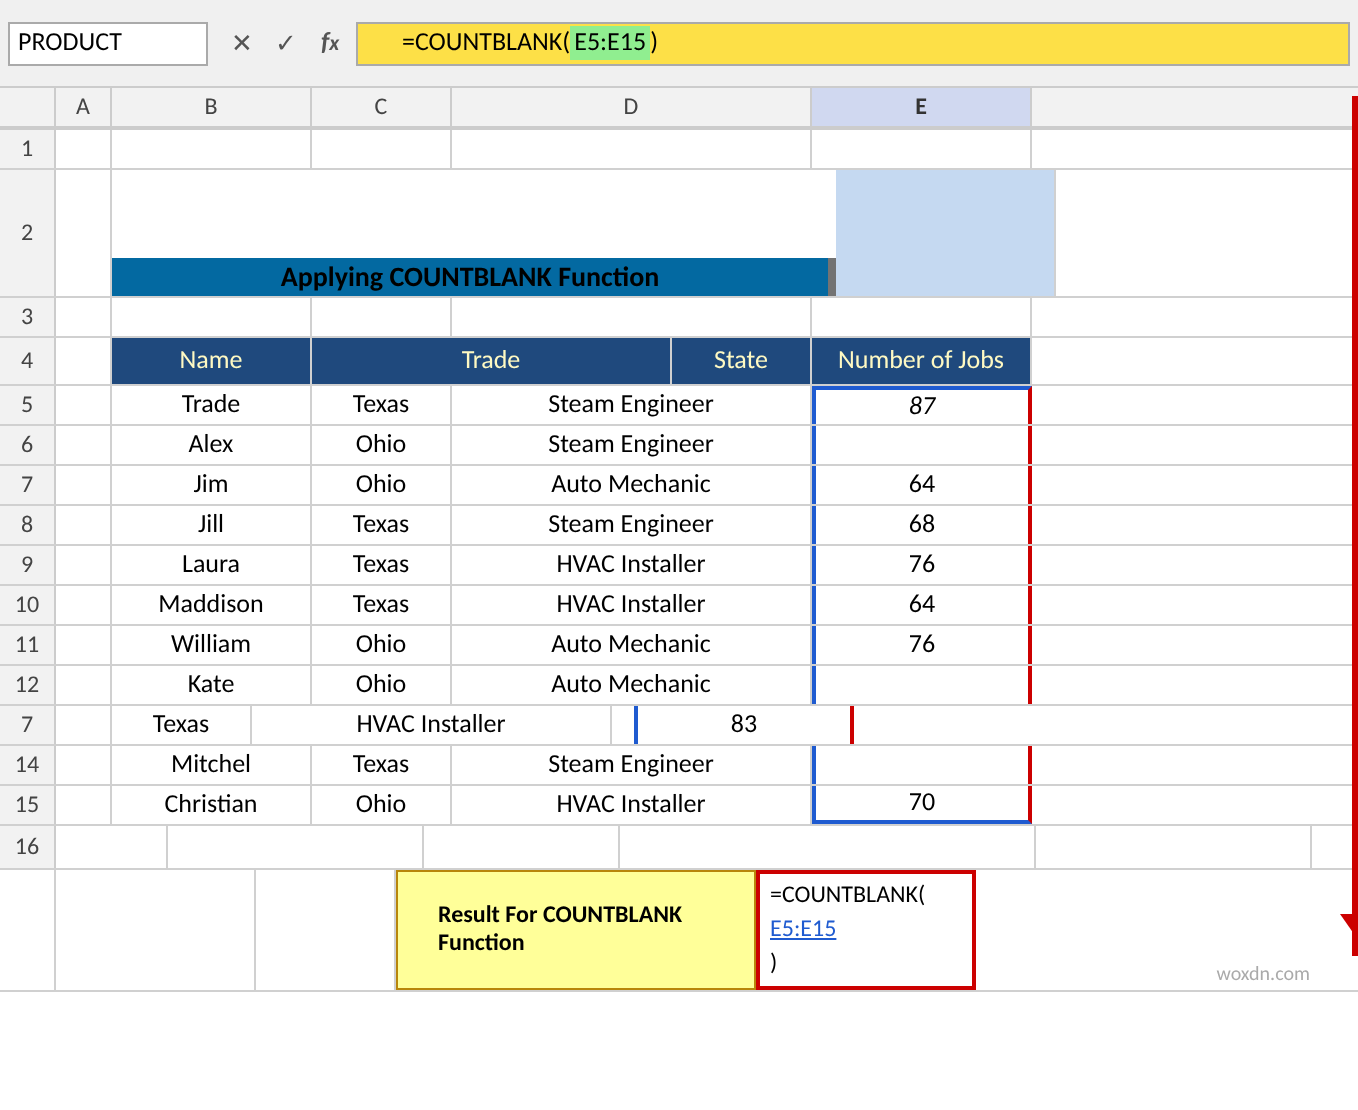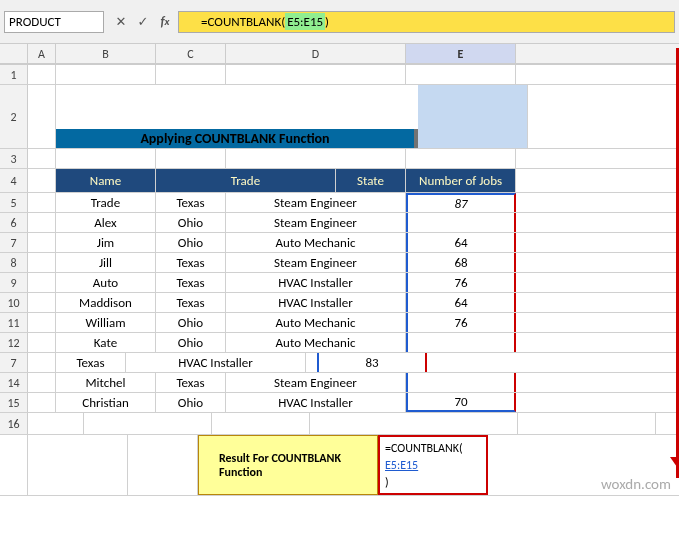--- a/index.html
+++ b/index.html
@@ -134,22 +134,22 @@
       border: 1px solid #ccc;
       font-weight: bold;
       justify-content: center;
       font-size: 12px;
     }
 
     
     .watermark {
       position: absolute;
       bottom: 62px;
-      right: 8px;
-      font-size: 15px;
+      right: 24px;
+      font-size: 10px;
       color: #aaa;
     }
 
     .grid-wrapper {
       position: relative;
       overflow: hidden;
     }
 
     
     .formula-bar-content {
@@ -293,21 +293,21 @@
         </div>
       <div class="cell col-e" data-name="cell-e8" style="border-left:2px solid #1f5bd0; border-right:2px solid #c00;">
           <span>68</span>
         </div>
     </div>
 
     <div class="grid-row" data-name="row-9">
       <div class="row-num" data-name="row-num-9">9</div>
       <div class="cell col-a" data-name="cell-a9"></div>
       <div class="cell col-b" data-name="cell-b9">
-          <span>Auto</span>
+          <span>Laura</span>
         </div>
       <div class="cell col-c" data-name="cell-c9">
           <span>Texas</span>
         </div>
       <div class="cell col-d" data-name="cell-d9">
           <span>HVAC Installer</span>
         </div>
       <div class="cell col-e" data-name="cell-e9" style="border-left:2px solid #1f5bd0; border-right:2px solid #c00;">
           <span>76</span>
         </div>

